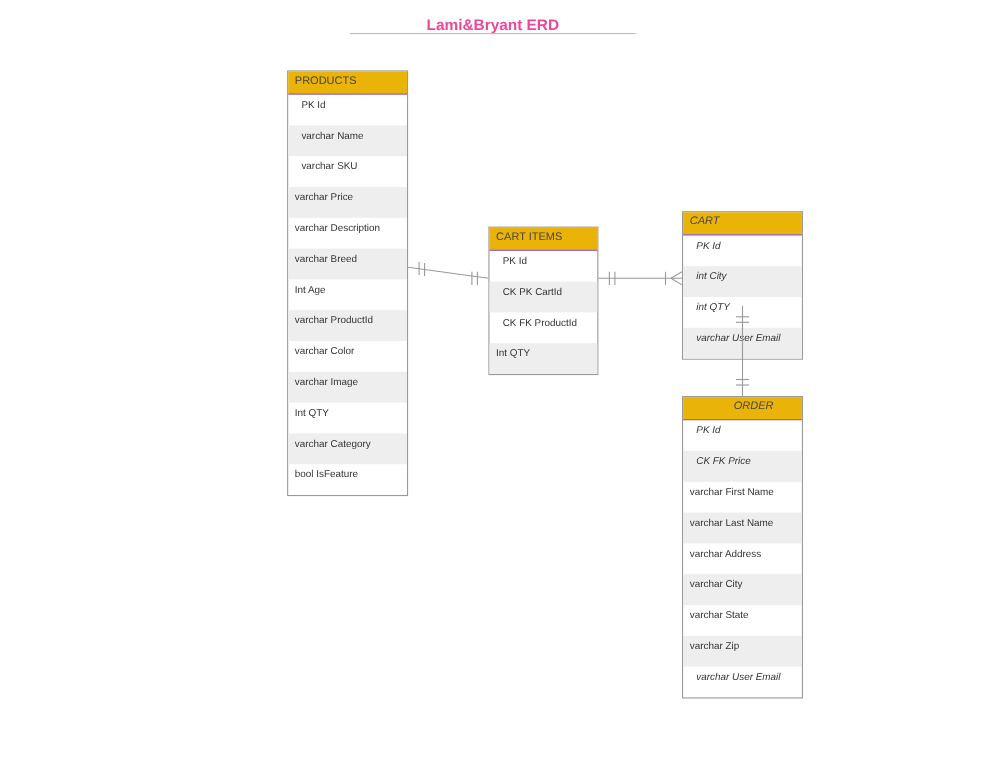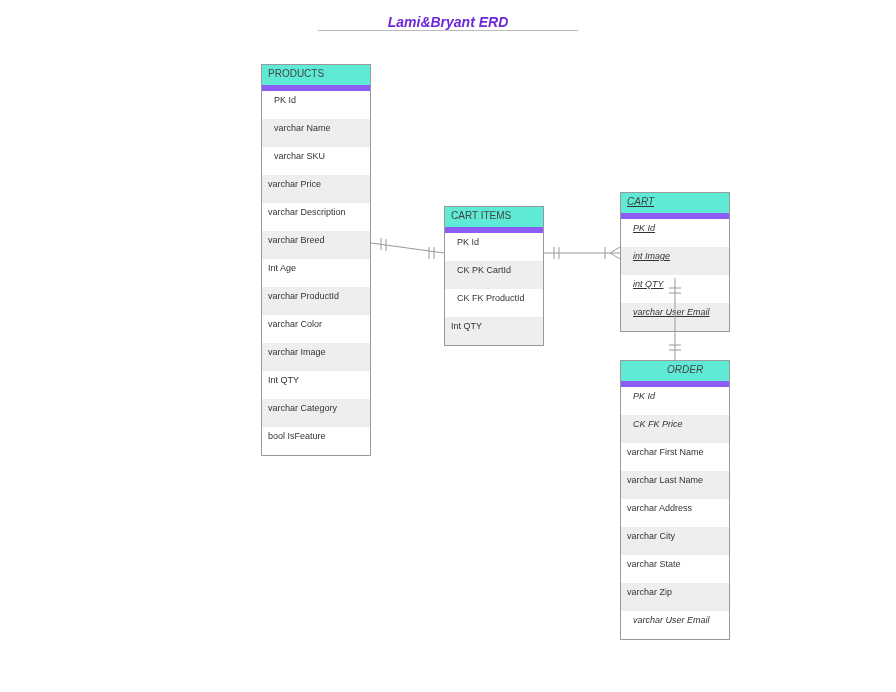--- a/index.html
+++ b/index.html
@@ -12,42 +12,41 @@
     font-size: 10px;
     color: #333;
     position: relative;
   }
   .title {
     position: absolute;
     top: 14px;
     left: 0;
     width: 100%;
     text-align: center;
-    color: #6d28d9;
+    color: #ec4899;
     font-size: 14px;
     font-weight: bold;
-    font-style: italic;
   }
   .title-underline {
     position: absolute;
     top: 30px;
     left: 50%;
     transform: translateX(-50%);
     width: 260px;
     border-top: 1px solid #bbb;
   }
   .entity {
     position: absolute;
     border: 1px solid #999;
     background: #fff;
     box-sizing: border-box;
   }
   .entity-header {
-    background: #5eead4;
-    border-bottom: 6px solid #8b5cf6;
+    background: #eab308;
+    border-bottom: 1px solid #8b5cf6;
     padding: 2px 6px;
     font-size: 10px;
     color: #444;
     height: 16px;
     line-height: 14px;
   }
   .row {
     padding: 2px 6px;
     height: 28px;
     line-height: 14px;
@@ -102,24 +101,24 @@
   </div>
 
 <div class="entity" id="ent-cartitems" style="left:444px; top:206px; width:100px;">
   <div class="entity-header">CART ITEMS</div>
 <div class="row indent">PK Id</div>
     <div class="row alt indent">CK PK CartId</div>
     <div class="row indent">CK  FK ProductId</div>
     <div class="row alt">Int QTY</div>
   </div>
 
-<div class="entity" id="ent-cart" style="left:620px; top:192px; width:110px;text-decoration:underline;">
+<div class="entity" id="ent-cart" style="left:620px; top:192px; width:110px;">
   <div class="entity-header italic" style="font-style:italic;">CART</div>
 <div class="row indent italic">PK  Id</div>
-    <div class="row alt indent italic">int Image</div>
+    <div class="row alt indent italic">int City</div>
     <div class="row indent italic">int QTY</div>
     <div class="row alt indent italic">varchar User Email</div>
   </div>
 
 <div class="entity" id="ent-order" style="left:620px; top:360px; width:110px;">
   <div class="entity-header italic" style="font-style:italic;padding-left:46px;">ORDER</div>
 <div class="row indent italic">PK Id</div>
     <div class="row alt indent italic">CK FK Price</div>
     <div class="row">varchar First Name</div>
     <div class="row alt">varchar Last Name</div>

